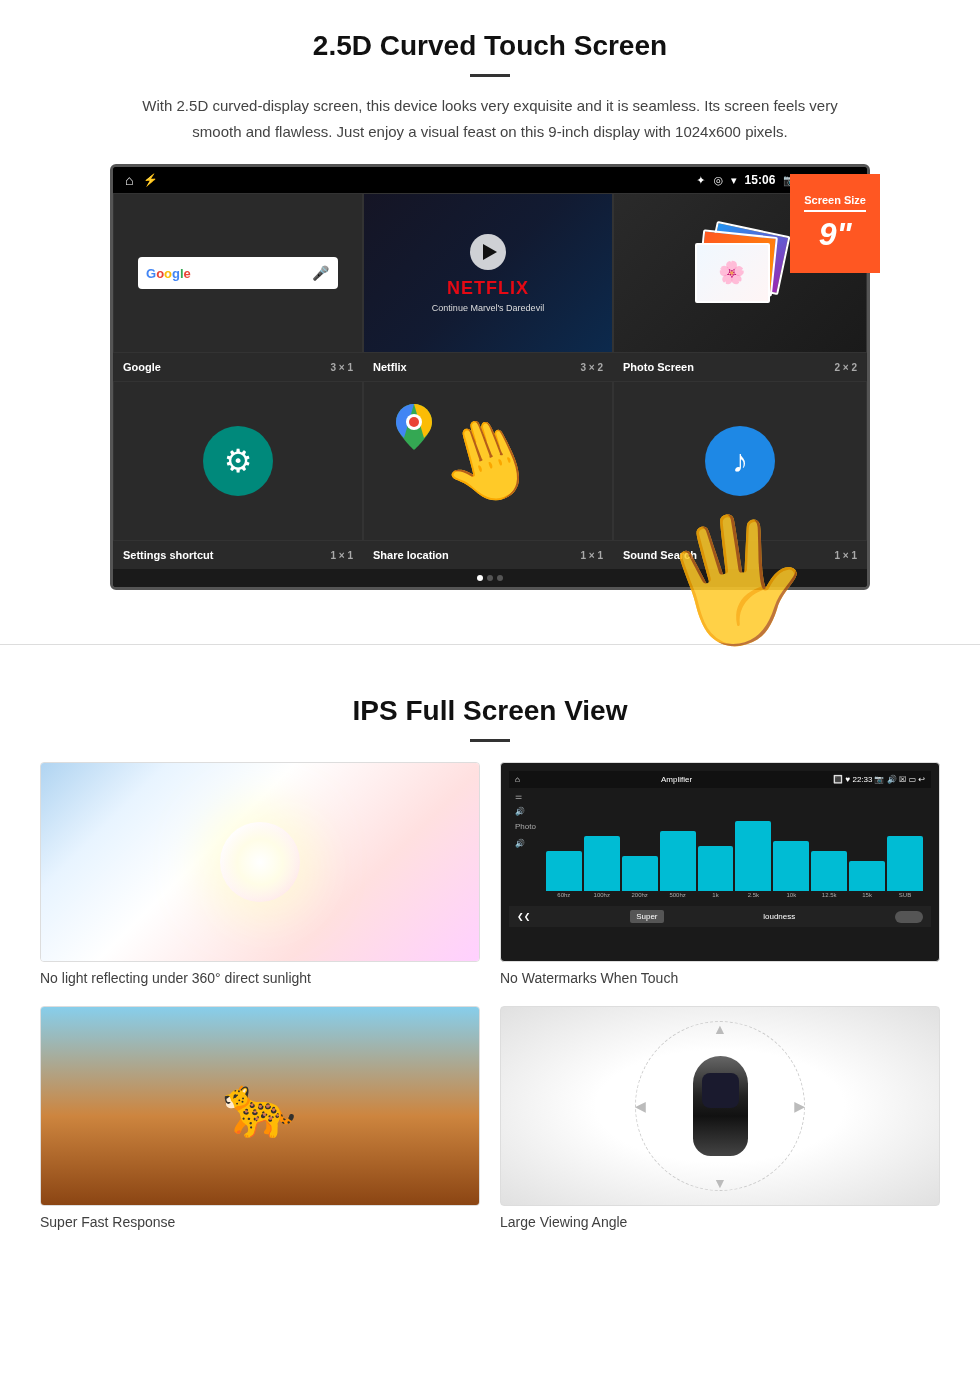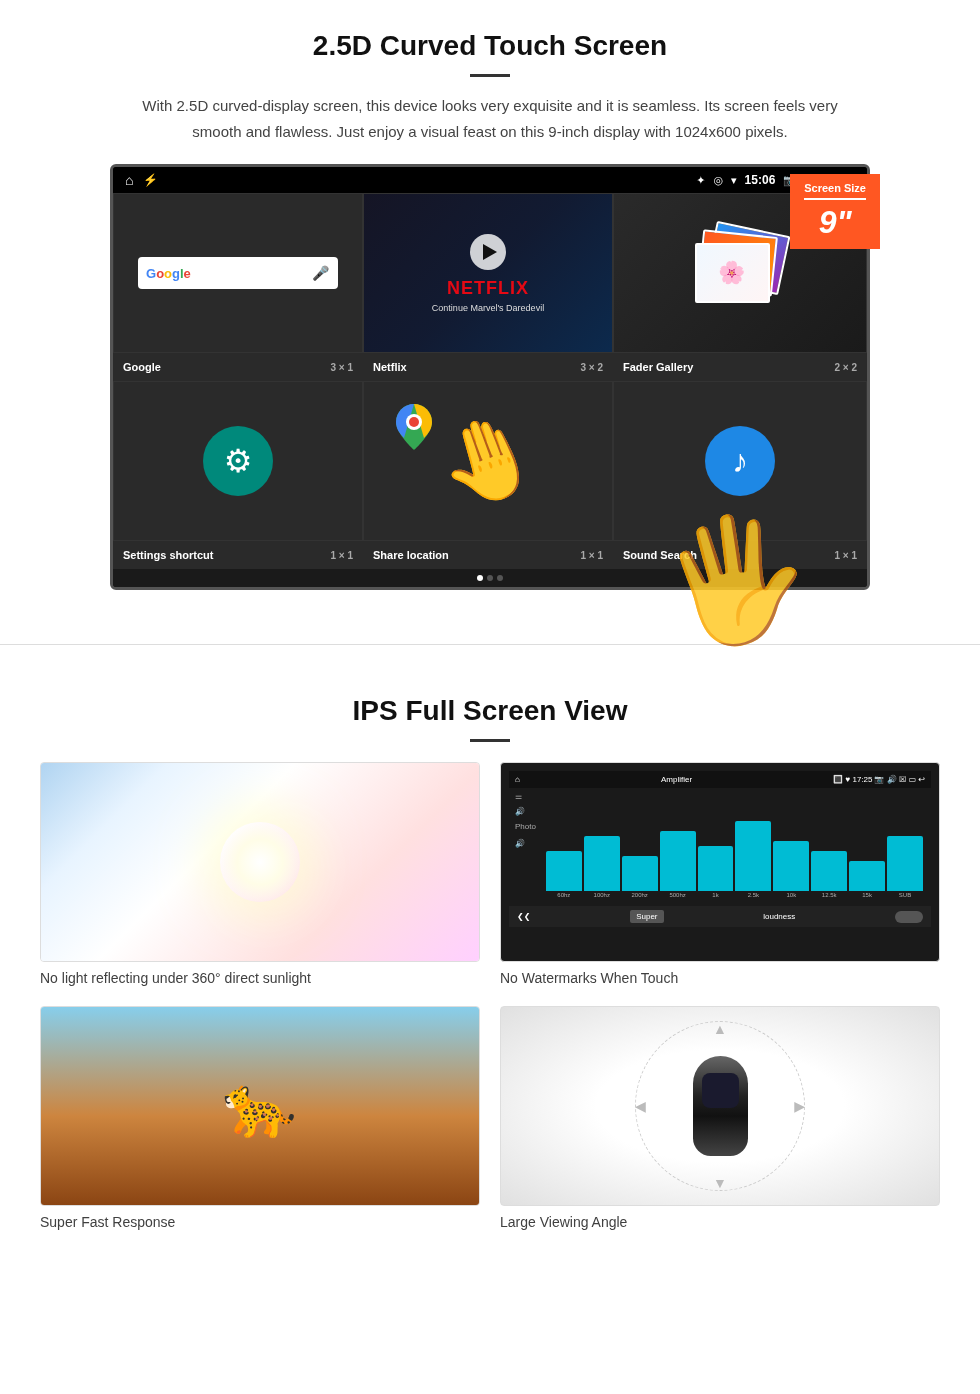--- a/index.html
+++ b/index.html
@@ -293,21 +293,21 @@
     }
     .dot.active { background: #fff; }
 
     
     .screen-size-badge {
       position: absolute;
       top: 10px;
       right: -10px;
       background: #FF5722;
       color: #fff;
-      padding: 8px 14px;
+      padding: 20px 14px;
       text-align: center;
       font-weight: bold;
       z-index: 10;
     }
     .screen-size-label { font-size: 11px; margin-bottom: 4px; }
     .screen-size-divider { height: 2px; background: #fff; margin: 4px 0; }
     .screen-size-number { font-size: 32px; font-weight: 900; font-style: italic; }
 
     
     .hand-touch-area {
@@ -519,21 +519,21 @@
       <div class="app-label-row">
         <div class="app-label-cell">
           <span class="app-name">Google</span>
           <span class="app-size">3 × 1</span>
         </div>
         <div class="app-label-cell">
           <span class="app-name">Netflix</span>
           <span class="app-size">3 × 2</span>
         </div>
         <div class="app-label-cell">
-          <span class="app-name">Fader Gallery</span>
+          <span class="app-name">Photo Screen</span>
           <span class="app-size">2 × 2</span>
         </div>
       </div>
 
       <div class="app-row">
 
         <div class="app-cell app-cell-settings">
           <div class="settings-icon-circle">⚙</div>
         </div>
 
@@ -600,21 +600,21 @@
       </div>
       <p class="feature-label">No light reflecting under 360° direct sunlight</p>
     </div>
 
     <div class="feature-item">
       <div class="feature-img feature-img-amplifier">
         <div class="amp-ui">
           <div class="amp-header">
             <span>⌂</span>
             <span>Amplifier</span>
-            <span>🔳 ♥ 17:25 📷 🔊 ☒ ▭ ↩</span>
+            <span>🔳 ♥ 22:33 📷 🔊 ☒ ▭ ↩</span>
           </div>
           <div style="display:flex;padding:4px 6px;gap:8px;background:#1a1a1a;">
             <div style="color:#aaa;font-size:8px;">
               <div>⚌</div>
               <div style="margin-top:6px;">🔊</div>
               <div style="margin-top:6px;">Photo</div>
               <div style="margin-top:8px;">🔊</div>
             </div>
             <div class="amp-bars" style="height:110px;gap:2px;padding:4px 2px;flex:1;align-items:flex-end;display:flex;">
               <div style="display:flex;flex-direction:column;align-items:center;gap:1px;flex:1;">

